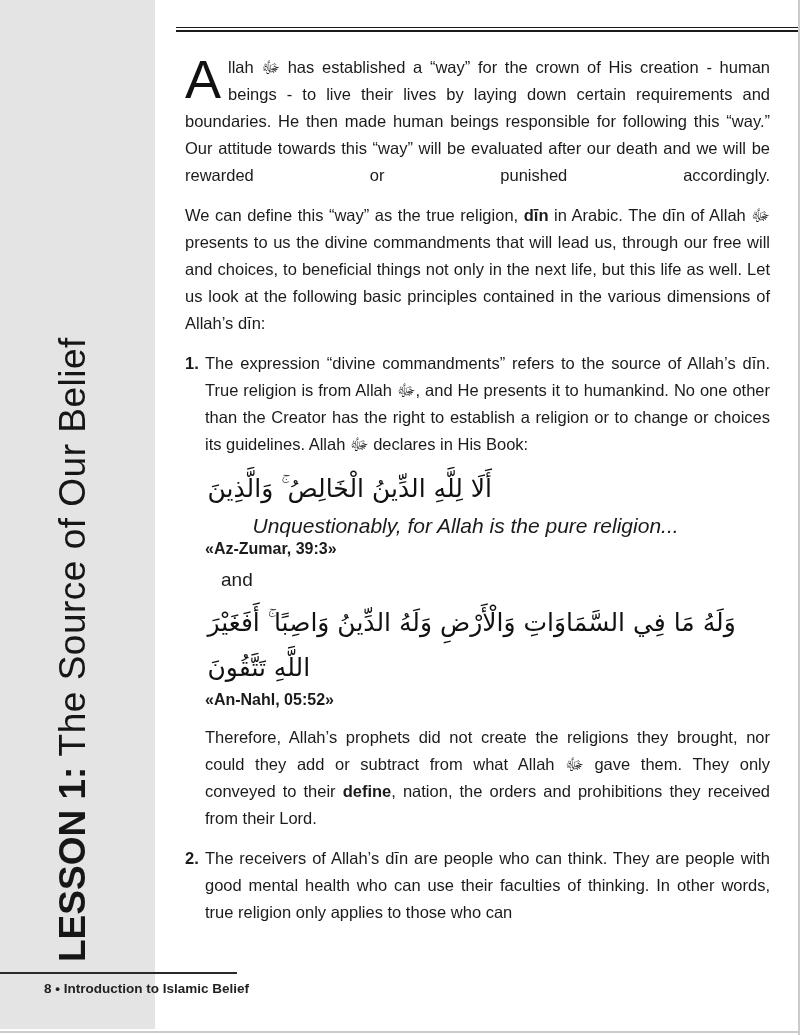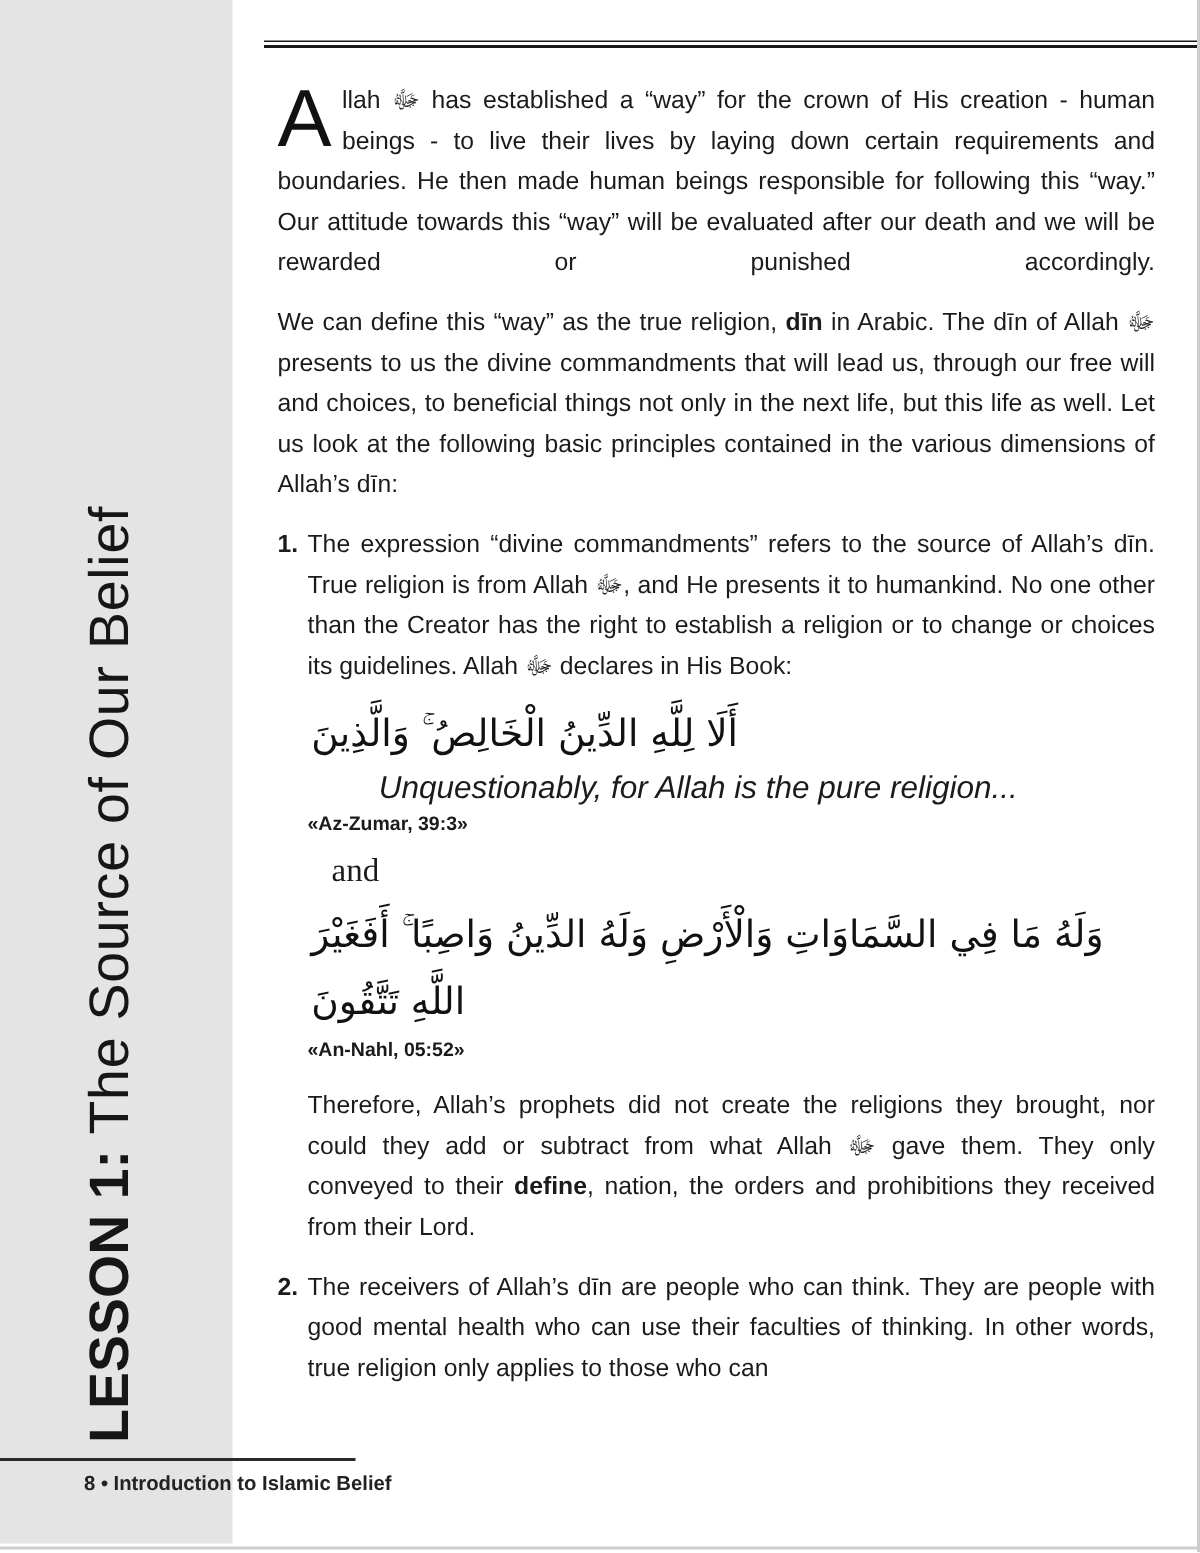--- a/index.html
+++ b/index.html
@@ -38,27 +38,27 @@
   .list-item { display:flex; margin-top:13px; }
   .num { flex:0 0 20px; font-weight:700; font-size:16.5px; line-height:27px; }
   .li-body { flex:1; min-width:0; }
 
   .quote { text-align:left; margin-top:8px; }
   .arabic {
     font-family:"DejaVu Sans",sans-serif; font-size:25px; line-height:45px; color:#111;
     direction:rtl; max-width:560px; margin:0 auto;
   }
   .trans { font-style:italic; font-size:21px; line-height:22px; margin:4px auto 2px; max-width:470px; }
-  .ref { font-size:13px; font-weight:700; line-height:20px; }
-  .connector { margin:9px 0 0 16px; font-size:22px; line-height:24px;font-family:Liberation Serif, serif; }
+  .ref { font-size:16px; font-weight:700; line-height:20px; }
+  .connector { margin:9px 0 0 16px; font-size:19px; line-height:24px; }
   .mt { margin-top:14px; }
 
   
   .footer-rule { position:absolute; left:0; top:972px; width:237px; height:2px; background:#2a2a2a; z-index:2; }
-  .footer { position:absolute; left:56px; top:981px; font-size:13.5px; font-weight:600; color:#222; z-index:2; }
+  .footer { position:absolute; left:44px; top:981px; font-size:13.5px; font-weight:600; color:#222; z-index:2; }
 </style>
 </head>
 <body>
 
 <div class="page">
 
   <aside class="sidebar">
     <div class="sidebar-text">
       <span class="lesson-num">LESSON 1:</span>
       <span class="lesson-title"> The Source of Our Belief</span>

